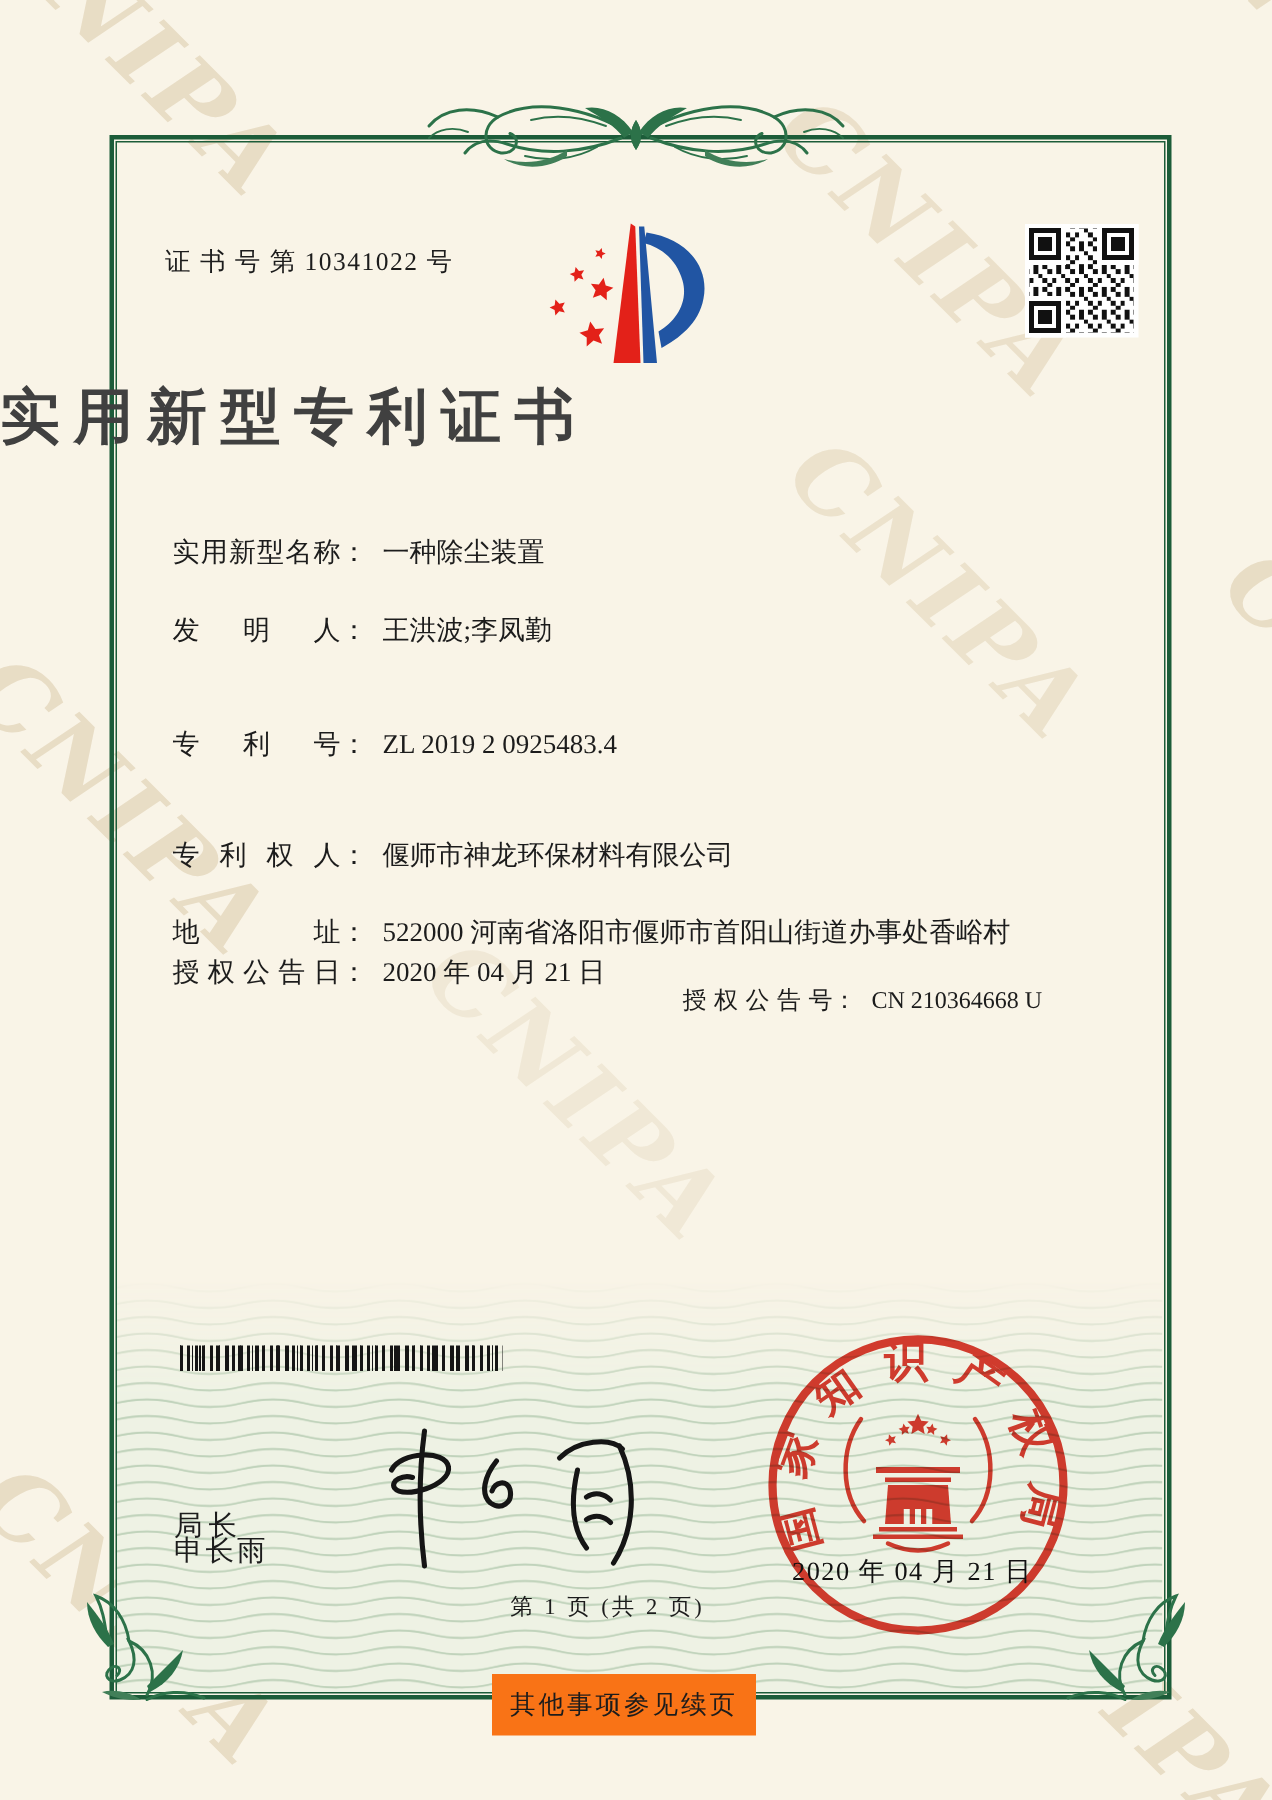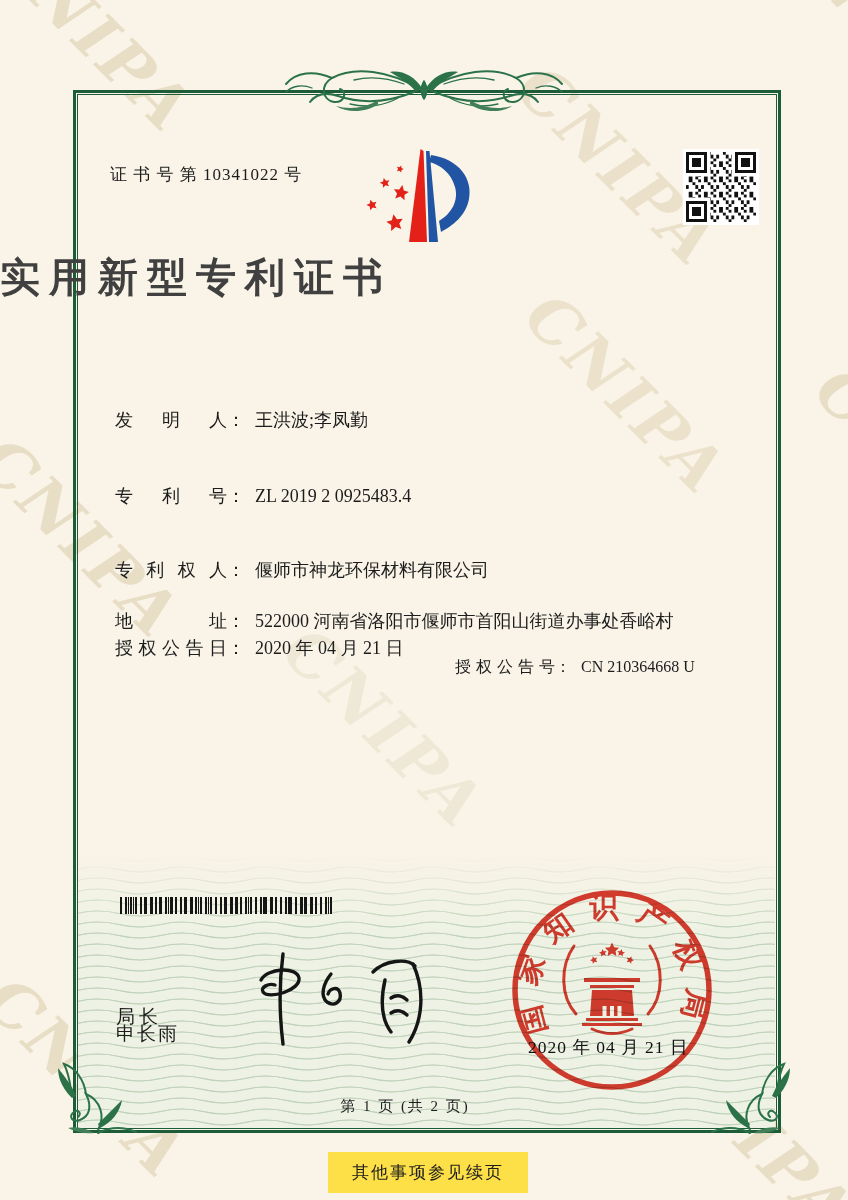--- a/index.html
+++ b/index.html
@@ -70,26 +70,26 @@
   .signer-name{position:absolute; left:116px; top:1011px; font-size:19px; letter-spacing:2px; z-index:5;margin-top:10px;}
   .signature{position:absolute; left:245px; top:950px; z-index:5;}
   
   .seal{position:absolute; left:508px; top:886px; z-index:6; mix-blend-mode:multiply;}
   .seal-date{
     position:absolute; left:528px; top:1035px; z-index:7;
     font-size:17.5px; letter-spacing:1px; color:#111; white-space:nowrap;
   }
   
   .pageinfo{
-    position:absolute; left:0; top:1097px; width:810px; z-index:5;
+    position:absolute; left:0; top:1062px; width:810px; z-index:5;
     text-align:center; font-size:15px; letter-spacing:2px;
   }
   .contnote{
-    position:absolute; left:328px; top:1152px; z-index:5;
-    background:#fde047; padding:9px 24px;
+    position:absolute; left:328px; top:1116px; z-index:5;
+    background:#f97316; padding:9px 12px;
     font-size:17px; letter-spacing:2px;
   }
 </style>
 </head>
 <body>
 
 <div class="page">
 
   <svg width="0" height="0" style="position:absolute" aria-hidden="true">
     <defs>
@@ -217,20 +217,23 @@
       <path d="M64.5,7 L67.5,9 L71,100 L53,100 Z"></path>
     </g>
     <g fill="#2155a3">
       <path d="M70,9 L73.5,9 L82,100 L73,100 Z"></path>
       <path d="M75,13 C103,17 117,37 113,57 C110,74 96,84 85,90 L83,79 C95,72 103,59 99,45 C95,31 85,23 73,20 Z"></path>
     </g>
   </svg>
 
   <h1 class="title">实用新型专利证书</h1>
 
+  <div class="field" style="top:356px">
+    <span class="flabel">实用新型名称</span><span>：</span><span class="fvalue">一种除尘装置</span>
+  </div>
   <div class="field" style="top:408px">
     <span class="flabel">发明人</span><span>：</span><span class="fvalue">王洪波;李凤勤</span>
   </div>
   <div class="field" style="top:484px">
     <span class="flabel">专利号</span><span>：</span><span class="fvalue">ZL 2019 2 0925483.4</span>
   </div>
   <div class="field" style="top:558px">
     <span class="flabel">专利权人</span><span>：</span><span class="fvalue">偃师市神龙环保材料有限公司</span>
   </div>
   <div class="field" style="top:609px">

